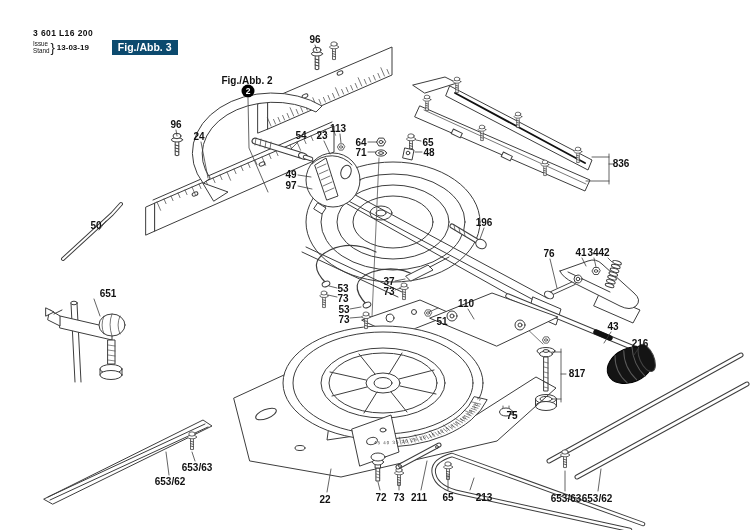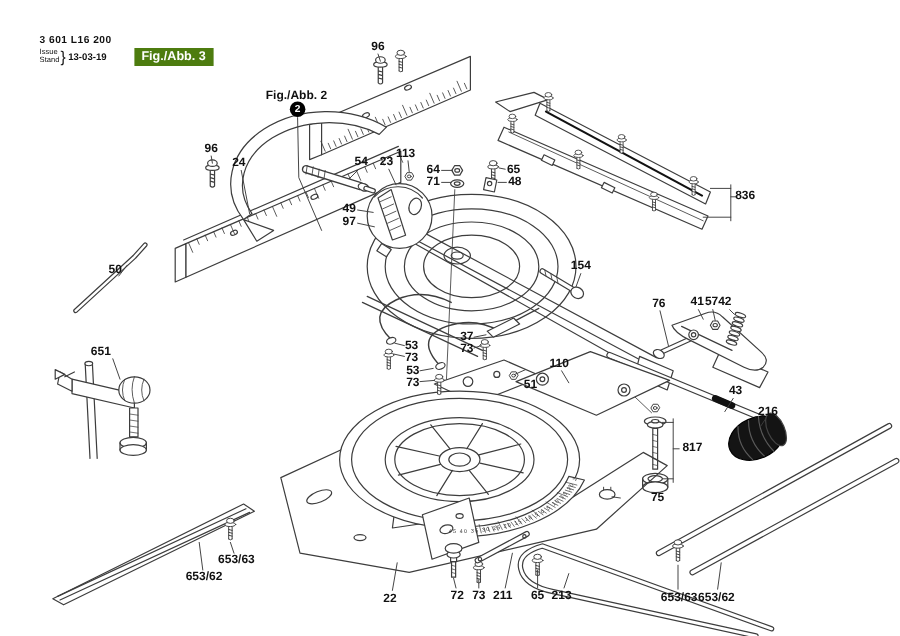--- a/index.html
+++ b/index.html
@@ -7,21 +7,21 @@
          font-family:"Liberation Sans",sans-serif;}
   #drawing{position:absolute;left:0;top:0;}
   .callout{position:absolute;transform:translate(-50%,-50%);font-weight:bold;font-size:10px;
            color:#111;white-space:nowrap;letter-spacing:0;}
   #header{position:absolute;left:33px;top:28px;color:#111;}
   #type-number{font-size:8.5px;font-weight:bold;letter-spacing:.4px;}
   #issue-row{display:flex;align-items:center;margin-top:2px;}
   #issue-words{font-size:6.3px;line-height:6.5px;}
   #issue-brace{font-size:13px;font-weight:400;margin:0 2px 0 1px;}
   #issue-date{font-size:8px;font-weight:bold;margin-right:23px;}
-  #figure-badge{background:#4d7c0f;color:#fff;font-size:10.5px;font-weight:bold;
+  #figure-badge{background:#0c4a6e;color:#fff;font-size:10.5px;font-weight:bold;
                 padding:1px 6px 2px 6px;}
   #figure2-badge{position:absolute;left:248px;top:91px;width:13px;height:13px;background:#000;
                  border-radius:50%;color:#fff;font-size:8.5px;font-weight:bold;line-height:13px;
                  text-align:center;transform:translate(-50%,-50%);}
   #footer{position:absolute;left:648px;top:469px;font-size:7.5px;line-height:9.3px;color:#222;}
 </style>
 </head>
 <body>
 
 <div id="stage">
@@ -479,45 +479,45 @@
       <span class="callout" style="left: 301px; top: 135px;">54</span>
       <span class="callout" style="left: 322px; top: 135px;">23</span>
       <span class="callout" style="left: 338px; top: 128px;">113</span>
       <span class="callout" style="left: 291px; top: 174px;">49</span>
       <span class="callout" style="left: 291px; top: 185px;">97</span>
       <span class="callout" style="left: 361px; top: 142px;">64</span>
       <span class="callout" style="left: 361px; top: 152px;">71</span>
       <span class="callout" style="left: 428px; top: 142px;">65</span>
       <span class="callout" style="left: 429px; top: 152px;">48</span>
       <span class="callout" style="left: 621px; top: 163px;">836</span>
-      <span class="callout" style="left: 484px; top: 222px;">154</span>
+      <span class="callout" style="left: 484px; top: 222px;">196</span>
       <span class="callout" style="left: 549px; top: 253px;">76</span>
       <span class="callout" style="left: 581px; top: 252px;">41</span>
-      <span class="callout" style="left: 593px; top: 252px;">57</span>
+      <span class="callout" style="left: 593px; top: 252px;">34</span>
       <span class="callout" style="left: 604px; top: 252px;">42</span>
       <span class="callout" style="left: 389px; top: 281px;">37</span>
       <span class="callout" style="left: 389px; top: 291px;">73</span>
       <span class="callout" style="left: 343px; top: 288px;">53</span>
       <span class="callout" style="left: 343px; top: 298px;">73</span>
       <span class="callout" style="left: 344px; top: 309px;">53</span>
       <span class="callout" style="left: 344px; top: 319px;">73</span>
       <span class="callout" style="left: 442px; top: 321px;">51</span>
       <span class="callout" style="left: 466px; top: 303px;">110</span>
       <span class="callout" style="left: 613px; top: 326px; text-align: right;">43</span>
       <span class="callout" style="left: 640px; top: 343px;">216</span>
       <span class="callout" style="left: 577px; top: 373px;">817</span>
-      <span class="callout" style="left: 548px; top: 415px;">75</span>
-      <span class="callout" style="left: 84px; top: 293px;">651</span>
+      <span class="callout" style="left: 512px; top: 415px;">75</span>
+      <span class="callout" style="left: 108px; top: 293px;">651</span>
       <span class="callout" style="left: 96px; top: 225px;">50</span>
       <span class="callout" style="left: 197px; top: 467px;">653/63</span>
       <span class="callout" style="left: 170px; top: 481px;">653/62</span>
       <span class="callout" style="left: 325px; top: 499px;">22</span>
       <span class="callout" style="left: 381px; top: 497px;">72</span>
       <span class="callout" style="left: 399px; top: 497px;">73</span>
       <span class="callout" style="left: 419px; top: 497px;">211</span>
       <span class="callout" style="left: 448px; top: 497px;">65</span>
-      <span class="callout" style="left: 468px; top: 497px;">213</span>
+      <span class="callout" style="left: 484px; top: 497px;">213</span>
       <span class="callout" style="left: 566px; top: 498px;">653/63</span>
       <span class="callout" style="left: 597px; top: 498px;">653/62</span>
     </div>
 
 
 </div>
 
 </body></html>

